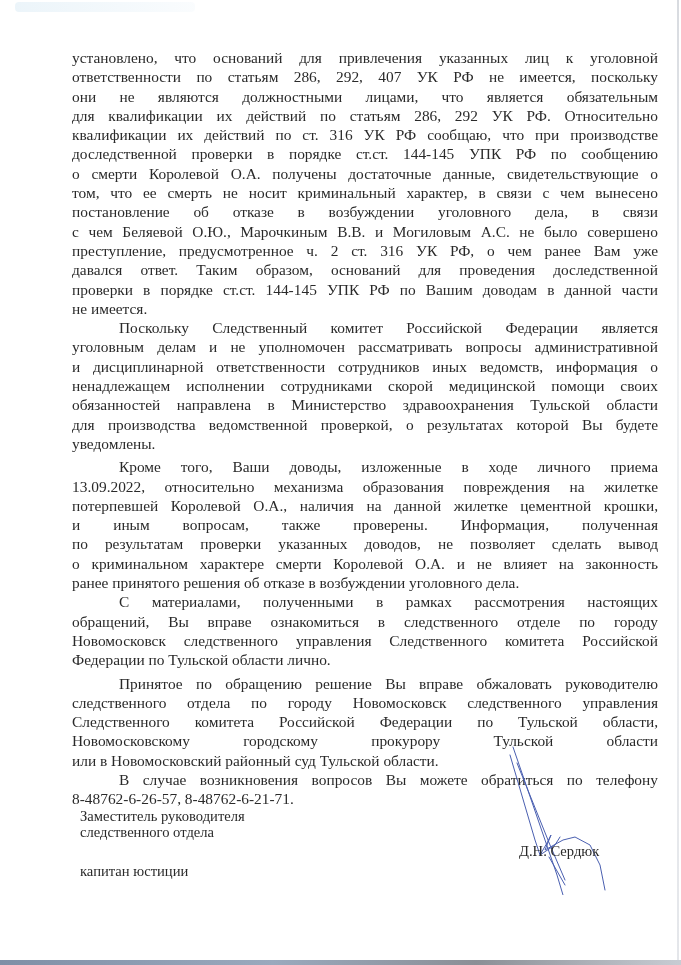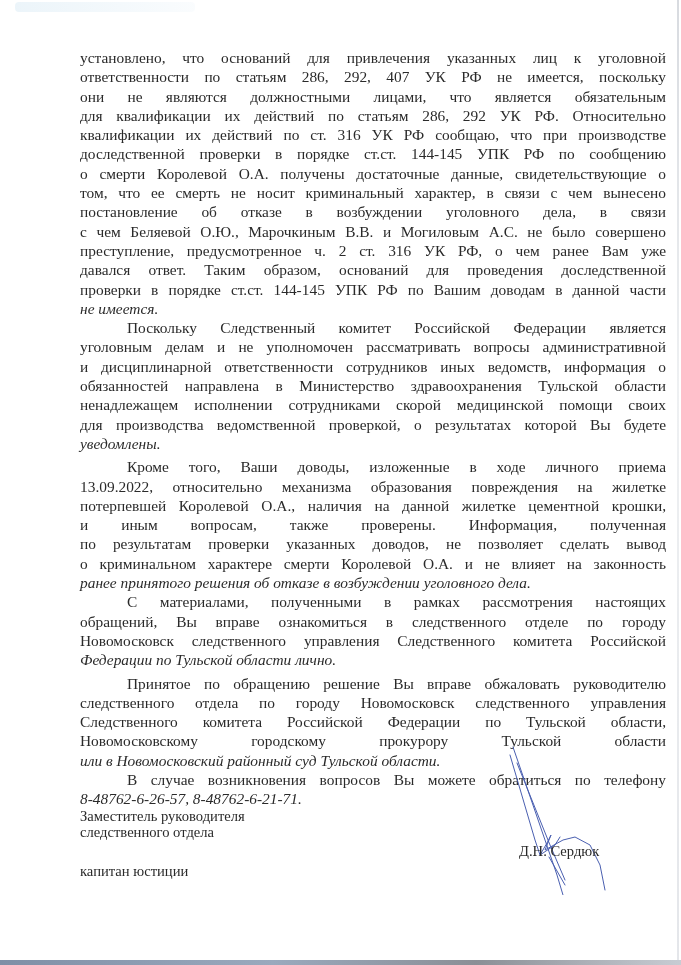--- a/index.html
+++ b/index.html
@@ -16,26 +16,26 @@
   }
   .right-edge {
     position: absolute; right: 2px; top: 0; width: 2px; height: 965px;
     background: linear-gradient(180deg, #d8dbe0, #eef0f2 40%, #e4e6ea);
   }
   .bottom-band {
     position: absolute; left: 0; bottom: 0; width: 681px; height: 5px;
     background: linear-gradient(90deg, #7f8fa6, #9aa9bd 40%, #8b8f96 70%, #c8ccd3);
   }
   .page {
-    position: absolute; left: 80px; top: 48px; width: 586px;
+    position: absolute; left: 72px; top: 48px; width: 586px;
     font-size: 15.4px; line-height: 19.3px;
   }
   .para { margin: 0; text-align: justify; }
   .line { display: block; text-align: justify; text-align-last: justify; white-space: nowrap; }
-  .line.last { text-align-last: left; font-style: italic; }
+  .line.last { text-align-last: left; }
   .gap { height: 4px; }
   .signature-block {
     position: absolute; left: 80px; top: 808px; width: 586px;
     font-size: 14.6px; line-height: 16px;
   }
   .sig-title-1, .sig-title-2 { display: block; }
   .sig-rank { display: block; margin-top: 23px; }
   .sig-name {
     position: absolute; left: 519px; top: 843px;
     font-size: 14.6px;
@@ -66,22 +66,22 @@
     <span class="line">преступление, предусмотренное ч. 2 ст. 316 УК РФ, о чем ранее Вам уже</span>
     <span class="line">давался ответ. Таким образом, оснований для проведения доследственной</span>
     <span class="line">проверки в порядке ст.ст. 144-145 УПК РФ по Вашим доводам в данной части</span>
     <span class="line last">не имеется.</span>
   </p>
 
   <p class="para">
     <span class="line" style="padding-left:47px">Поскольку Следственный комитет Российской Федерации является</span>
     <span class="line">уголовным делам и не уполномочен рассматривать вопросы административной</span>
     <span class="line">и дисциплинарной ответственности сотрудников иных ведомств, информация о</span>
+    <span class="line">ненадлежащем исполнении сотрудниками скорой медицинской помощи своих</span>
     <span class="line">обязанностей направлена в Министерство здравоохранения Тульской области</span>
-    <span class="line">ненадлежащем исполнении сотрудниками скорой медицинской помощи своих</span>
     <span class="line">для производства ведомственной проверкой, о результатах которой Вы будете</span>
     <span class="line last">уведомлены.</span>
   </p>
 
   <div class="gap"></div>
 
   <p class="para">
     <span class="line" style="padding-left:47px">Кроме того, Ваши доводы, изложенные в ходе личного приема</span>
     <span class="line">13.09.2022, относительно механизма образования повреждения на жилетке</span>
     <span class="line">потерпевшей Королевой О.А., наличия на данной жилетке цементной крошки,</span>

